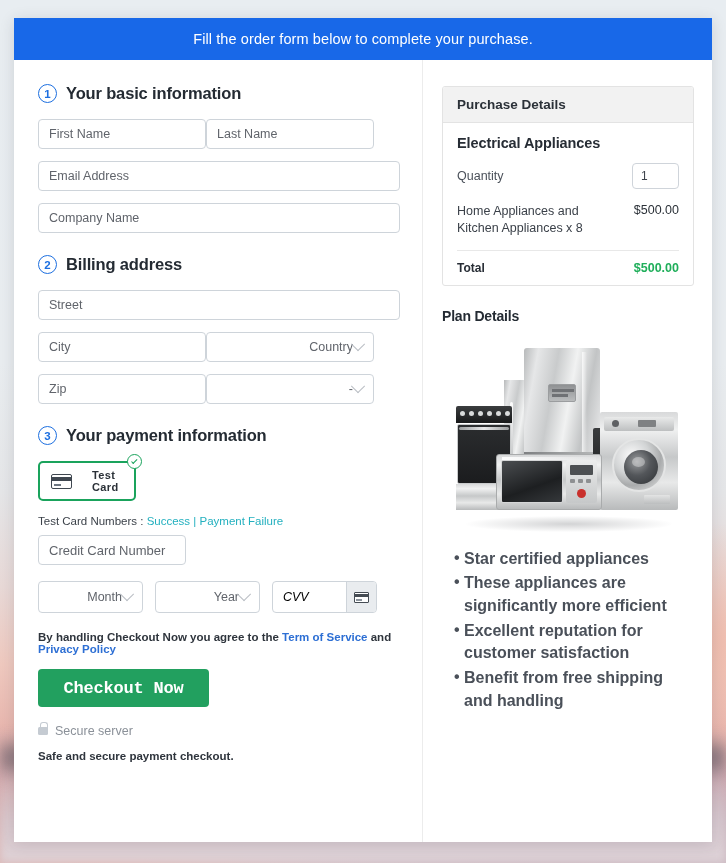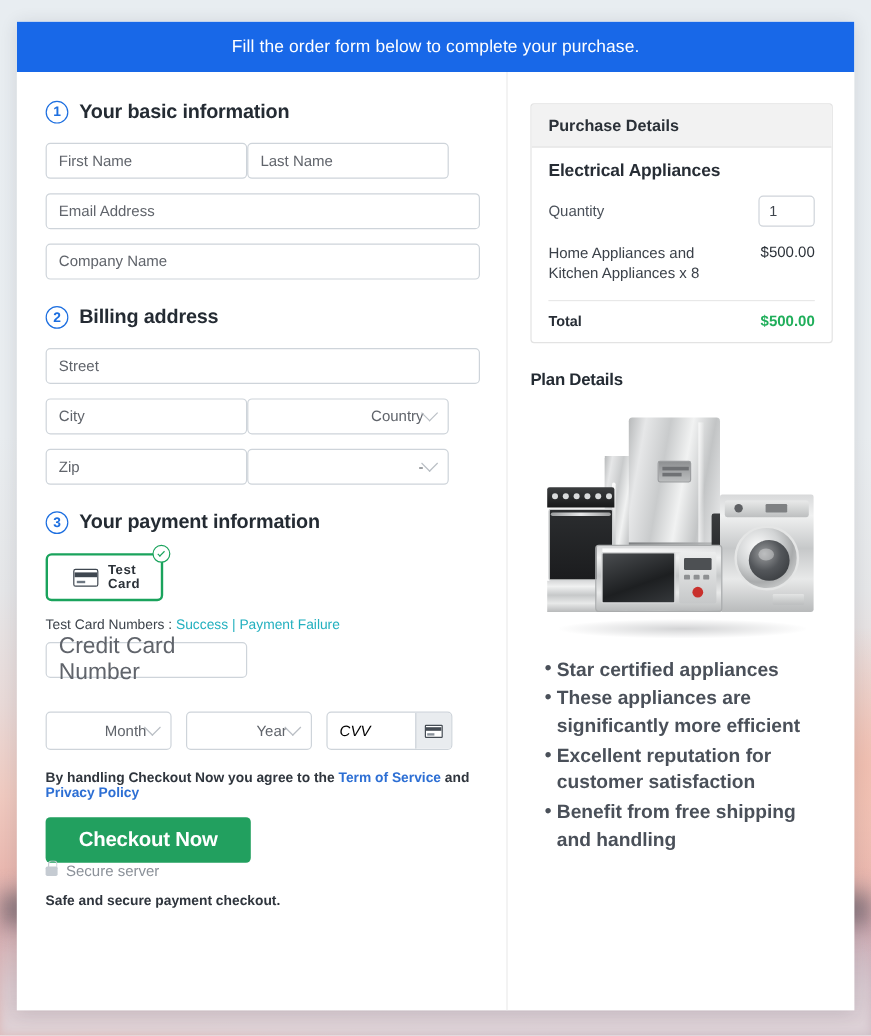--- a/index.html
+++ b/index.html
@@ -147,22 +147,22 @@
   }
 
   
   #testcard-wrap { position: relative; width: 98px; margin: 2px 0 14px; }
   #testcard {
     border: 2px solid #1aa35c;
     border-radius: 5px;
     height: 40px;
     display: flex;
     align-items: center;
-    gap: 8px;
-    padding: 0 21px;
+    gap: 20px;
+    padding: 0 11px;
     background: #fff;
   }
   .card-glyph {
     width: 21px; height: 15px;
     border-radius: 2px;
     background: #fff;
     border: 1.4px solid #3f4750;
     position: relative;
     overflow: hidden;
     flex: 0 0 auto;
@@ -191,21 +191,21 @@
     width: 6px; height: 3px;
     border-left: 1.5px solid #1aa35c;
     border-bottom: 1.5px solid #1aa35c;
     transform: rotate(-45deg) translate(0px,-1px);
   }
 
   #testnums { font-size: 11.5px; color: #3c424a; margin-bottom: 8px; }
   #testnums a { color: #23b0bf; text-decoration: none; }
   #testnums .sep { color: #23b0bf; }
 
-  #ccnum { width: 168px; height: 30px; margin-bottom: 28px; font-size: 19px; }
+  #ccnum { width: 148px; height: 30px; margin-bottom: 16px; font-size: 13px; }
 
   #expiry-row { display: flex; gap: 12px; margin-bottom: 18px; }
   .exp { width: 105px; flex: 0 0 105px; height: 32px; }
   #cvv-wrap {
     width: 105px; flex: 0 0 105px;
     height: 32px;
     border: 1px solid #ced4da;
     border-radius: 4px;
     display: flex;
     align-items: stretch;
@@ -245,24 +245,24 @@
   #terms a { color: #2d6fd4; text-decoration: none; }
 
   #checkout-btn {
     width: 171px; height: 38px;
     background: #22a05f;
     color: #fff;
     border: none;
     border-radius: 4px;
     font-size: 17px;
     font-weight: 700;
-    font-family: Liberation Sans, sans-serif;
+    font-family: Liberation Mono, monospace;
     letter-spacing: -.2px;
     cursor: pointer;
-    margin-bottom: 0;
+    margin-bottom: 17px;
   }
 
   #secure-row { display: flex; align-items: center; gap: 7px; margin-bottom: 12px; }
   .lock {
     width: 10px; height: 8px;
     background: #c5cbd2;
     border-radius: 1.5px;
     position: relative;
     flex: 0 0 auto;
   }

